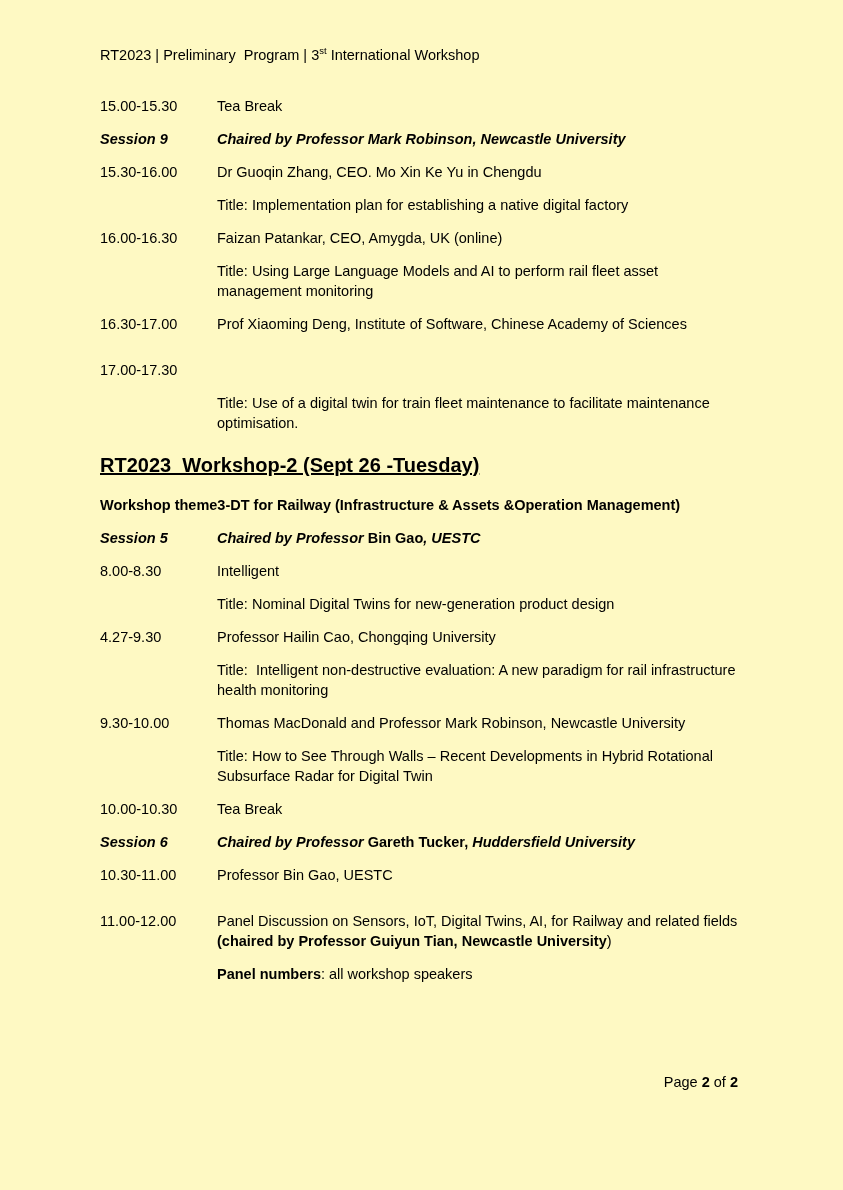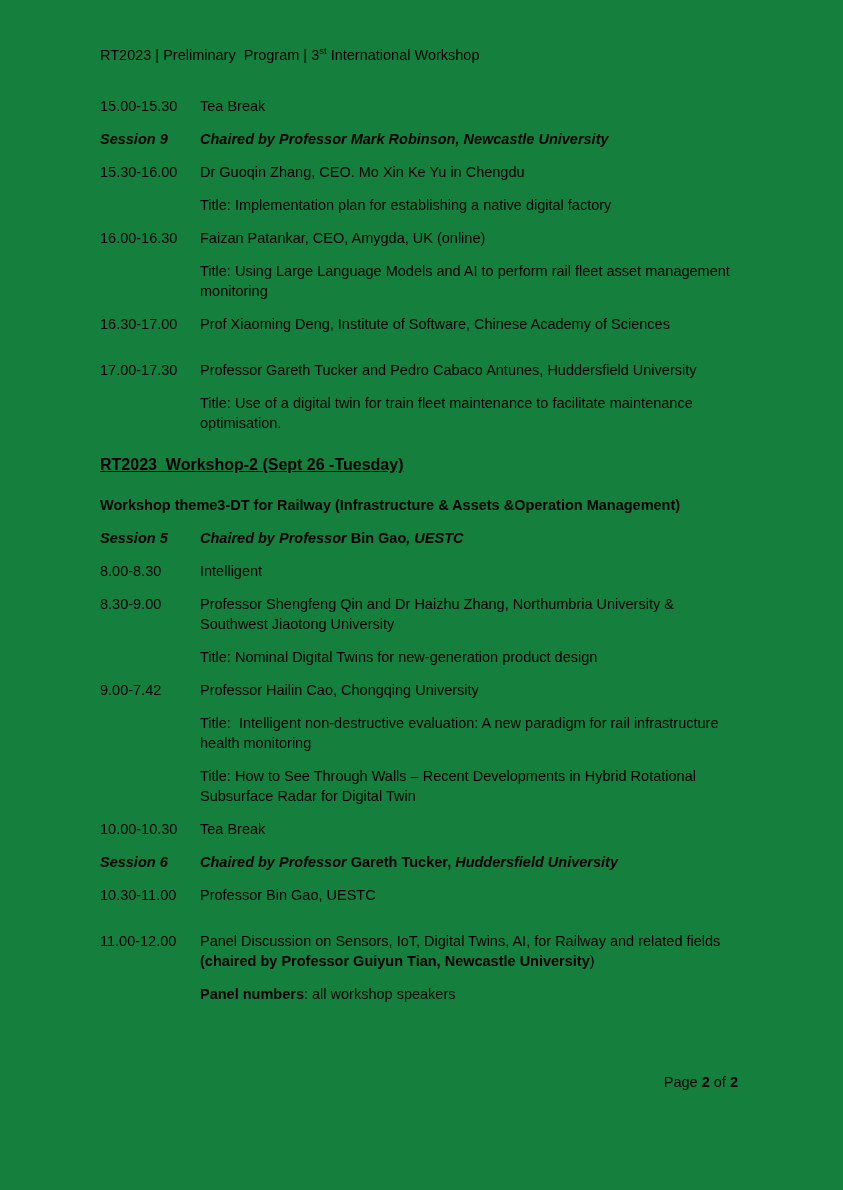--- a/index.html
+++ b/index.html
@@ -1,19 +1,19 @@
 <!DOCTYPE html>
 <html><head>
 <meta charset="utf-8">
 <style>
   html,body{margin:0;padding:0;background:#e8e8e8;}
   .page{
     position:relative;
     width:843px;height:1190px;
-    background:#15803d;
+    background:#fef9c3;
     font-family:"Liberation Sans", sans-serif;
     color:#000000;
     overflow:hidden;
     box-sizing:border-box;
     padding:45px 98px 0 100px;
     font-size:14.5px;
     line-height:20px;
   }
   .doc-header{
     margin-bottom:31px;
@@ -21,37 +21,38 @@
     font-size:14.5px;
   }
   .sup{
     vertical-align:super;
     font-size:9.5px;
     line-height:0;
   }
   .row{
     display:flex;
     margin-bottom:13px;
+    gap:17px;
   }
   .time{
     flex:0 0 100px;
     width:100px;
     white-space:pre-wrap;
   }
   .content{
     flex:1 1 auto;
     max-width:552px;
     white-space:pre-wrap;
   }
   .b{font-weight:bold;}
   .i{}
   .bi{font-weight:bold;font-style:italic;}
   .ni{font-style:normal;}
   .heading{
-    font-size:16px;
+    font-size:20px;
     line-height:26px;
     font-weight:bold;
     text-decoration:underline;
     margin:19px 0 17px 0;
     white-space:pre-wrap;
   }
   .theme{
     font-weight:bold;
     margin-bottom:13px;
     white-space:pre-wrap;
@@ -106,21 +107,20 @@
     <div class="time">16.30-17.00</div>
     <div class="content">Prof Xiaoming Deng, Institute of Software, Chinese Academy of Sciences</div>
   </div>
 
   <div class="row">
     <div class="time"></div>
   </div>
 
   <div class="row">
     <div class="time">17.00-17.30</div>
-    <div class="content">Professor Gareth Tucker and Pedro Cabaco Antunes, Huddersfield University</div>
   </div>
 
   <div class="row">
     <div class="time"></div>
     <div class="content">Title: Use of a digital twin for train fleet maintenance to facilitate maintenance optimisation.</div>
   </div>
 
   <div class="heading">RT2023  Workshop-2 (Sept 26 -Tuesday)</div>
 
   <div class="theme"><span>Workshop theme3</span><span class="i">-DT for Railway (Infrastructure &amp; Assets &amp;Operation Management)</span></div>
@@ -128,40 +128,40 @@
   <div class="row">
     <div class="time bi">Session 5</div>
     <div class="content bi"><span>Chaired by Professor </span><span class="ni">Bin Gao</span><span>, UESTC</span></div>
   </div>
 
   <div class="row i">
     <div class="time">8.00-8.30</div>
     <div class="content">Intelligent</div>
   </div>
 
-  <div class="row">
-    <div class="time">8.30-9.00</div>
-    <div class="content">Professor Shengfeng Qin and Dr Haizhu Zhang, Northumbria University &amp; Southwest Jiaotong University</div>
-  </div>
 
   <div class="row">
     <div class="time"></div>
     <div class="content">Title: Nominal Digital Twins for new-generation product design</div>
   </div>
 
   <div class="row">
-    <div class="time">9.00-7.42</div>
+    <div class="time">4.27-9.30</div>
     <div class="content">Professor Hailin Cao, Chongqing University</div>
   </div>
 
   <div class="row">
     <div class="time"></div>
     <div class="content">Title:  Intelligent non-destructive evaluation: A new paradigm for rail infrastructure health monitoring</div>
   </div>
 
+  <div class="row">
+    <div class="time">9.30-10.00</div>
+    <div class="content">Thomas MacDonald and Professor Mark Robinson, Newcastle University</div>
+  </div>
 
   <div class="row">
     <div class="time"></div>
     <div class="content">Title: How to See Through Walls – Recent Developments in Hybrid Rotational Subsurface Radar for Digital Twin</div>
   </div>
 
   <div class="row">
     <div class="time">10.00-10.30</div>
     <div class="content">Tea Break</div>
   </div>

